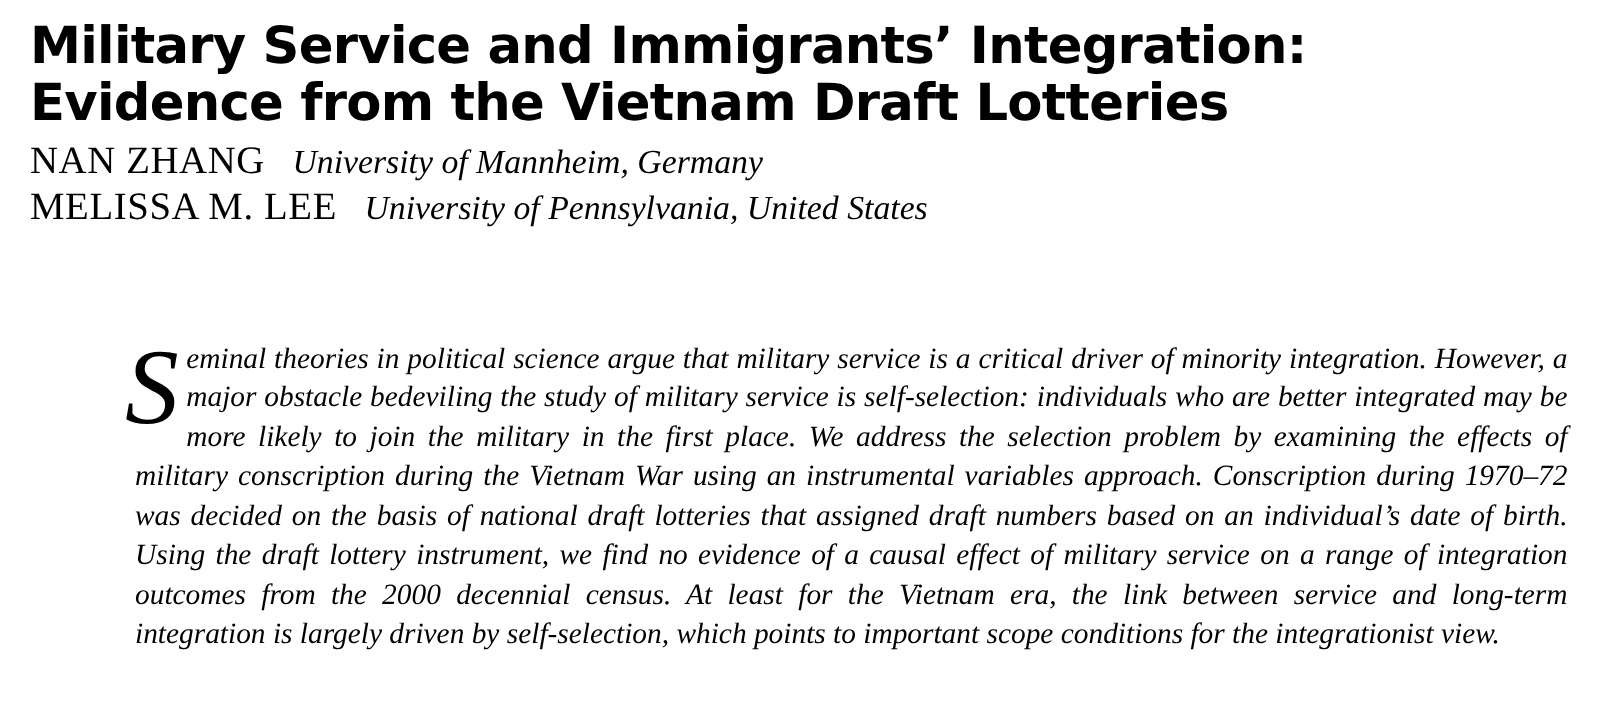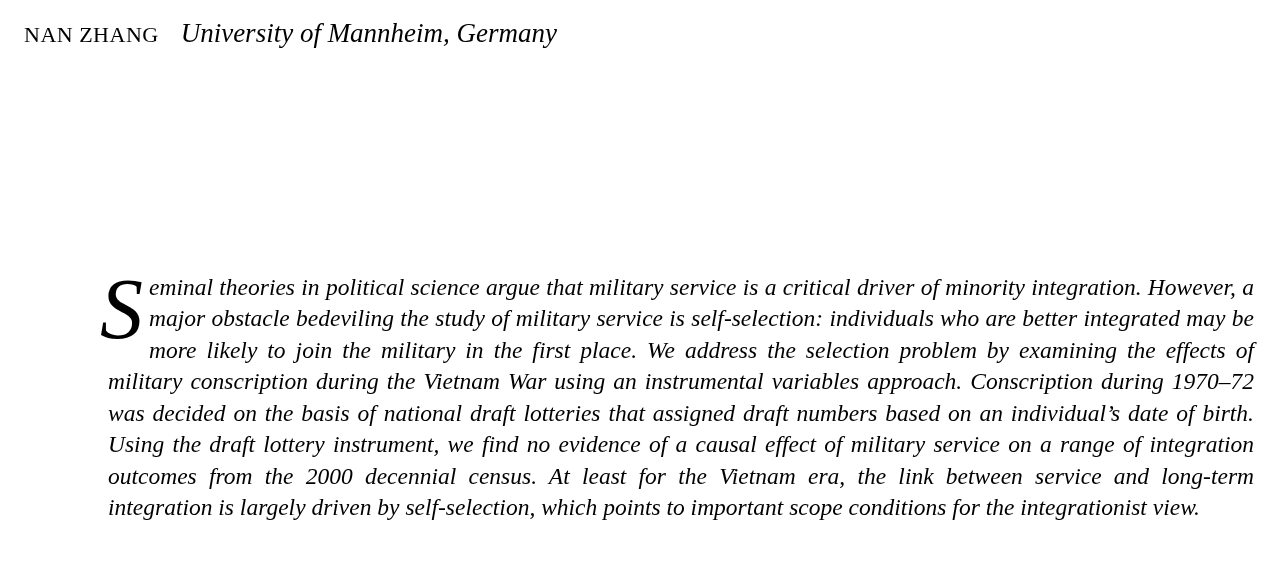--- a/index.html
+++ b/index.html
@@ -34,21 +34,21 @@
     margin-top: 4px;
   }
   .author-line {
     display: block;
     white-space: nowrap;
     line-height: 1.18;
     margin-bottom: 1px;
   }
   .author-name {
     font-family: "Liberation Serif", serif;
-    font-size: 22px;
+    font-size: 31px;
     font-variant: small-caps;
     letter-spacing: 0.5px;
   }
   .author-affil {
     font-family: "Liberation Serif", serif;
     font-style: italic;
     font-size: 27px;
     padding-left: 22px;
     text-align: right;
   }
@@ -76,24 +76,28 @@
   }
   .abstract-body {
     display: block;
   }
 </style>
 </head>
 <body>
 
 <div class="page">
 
+  <h1 class="title">Military Service and Immigrants’ Integration: Evidence from the Vietnam Draft Lotteries</h1>
 
   <div class="authors">
     <div class="author-line">
       <span class="author-name">NAN ZHANG</span><span class="author-affil">University of Mannheim, Germany</span>
+    </div>
+    <div class="author-line">
+      <span class="author-name">MELISSA M. LEE</span><span class="author-affil">University of Pennsylvania, United States</span>
     </div>
   </div>
 
   <div class="abstract">
     <span class="dropcap">S</span>
       <span class="abstract-body">eminal theories in political science argue that military service is a critical driver of minority integration. However, a major obstacle bedeviling the study of military service is self-selection: individuals who are better integrated may be more likely to join the military in the first place. We address the selection problem by examining the effects of military conscription during the Vietnam War using an instrumental variables approach. Conscription during 1970–72 was decided on the basis of national draft lotteries that assigned draft numbers based on an individual’s date of birth. Using the draft lottery instrument, we find no evidence of a causal effect of military service on a range of integration outcomes from the 2000 decennial census. At least for the Vietnam era, the link between service and long-term integration is largely driven by self-selection, which points to important scope conditions for the integrationist view.</span>
   </div>
 
 </div>
 

